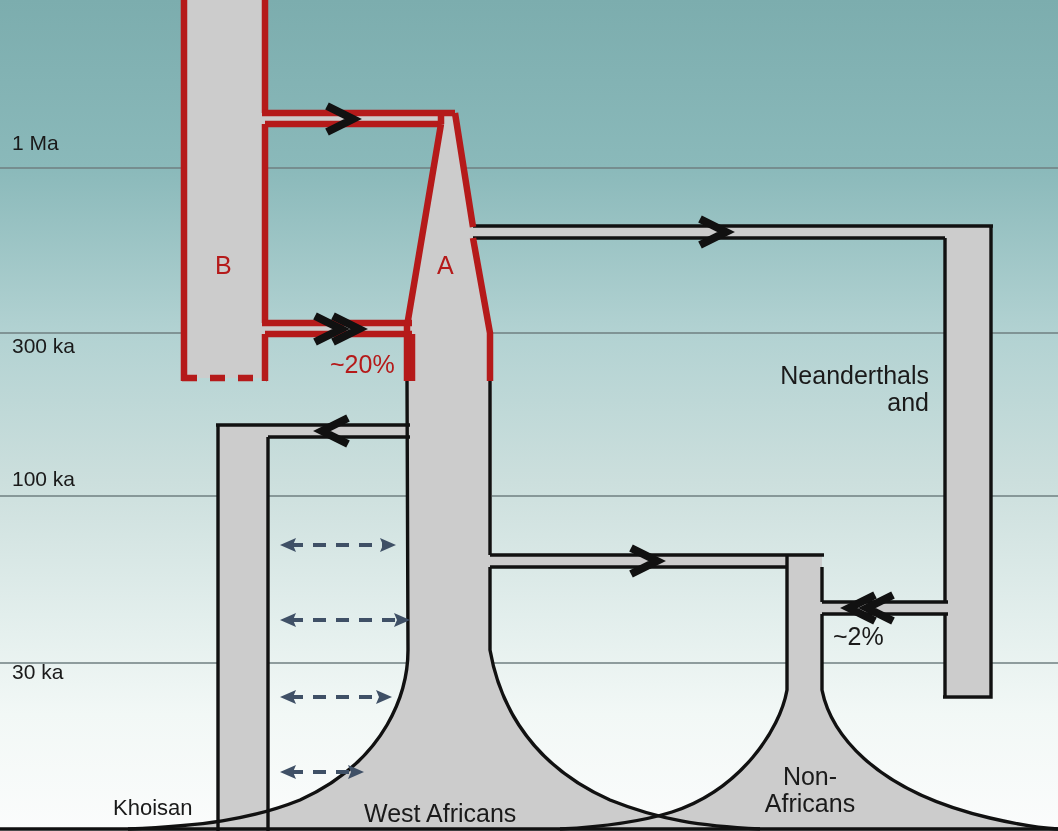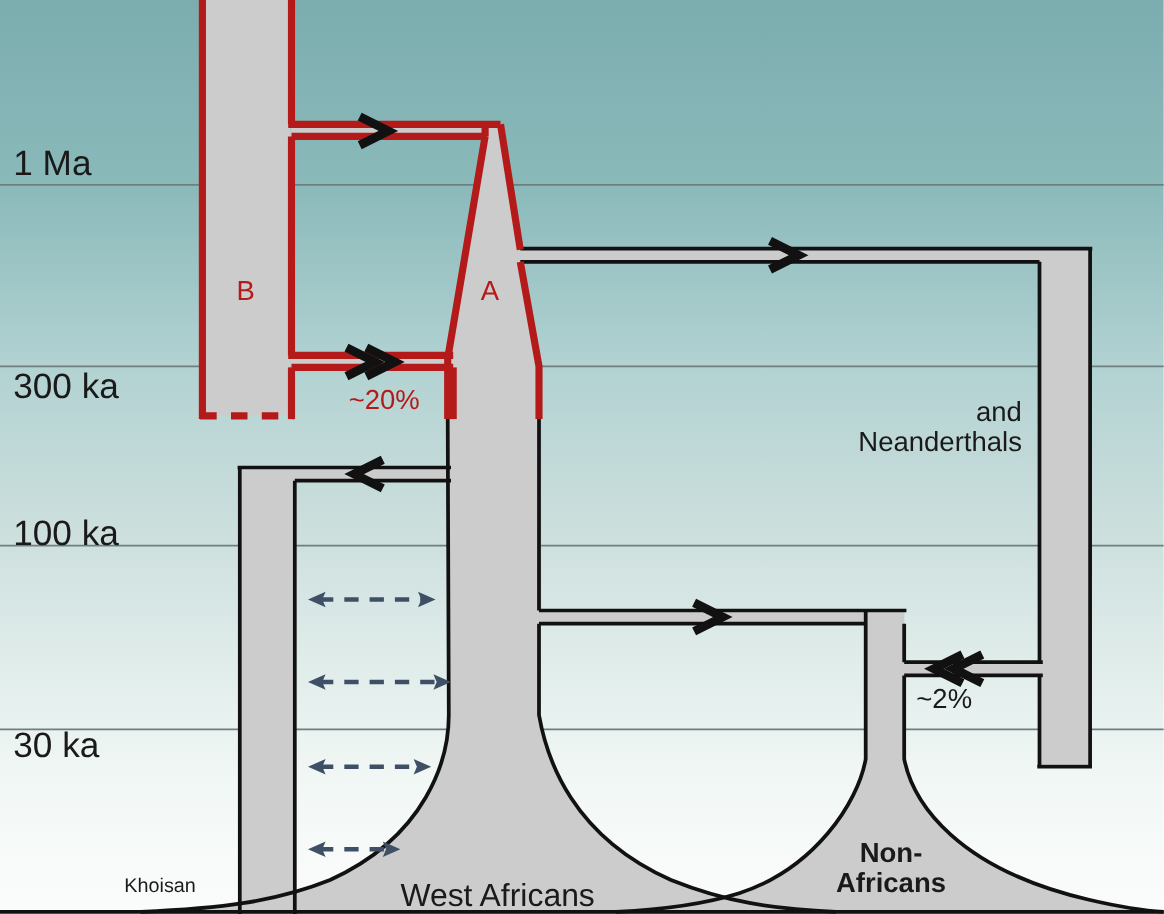--- a/index.html
+++ b/index.html
@@ -2,36 +2,36 @@
 <html><head>
 <meta charset="utf-8">
 <style>
   html,body{margin:0;padding:0;background:#fff;}
   body{font-family:"Liberation Sans",sans-serif;}
   #stage{position:relative;width:1058px;height:831px;overflow:hidden;}
   #stage svg{position:absolute;left:0;top:0;}
   .axis-label{
     position:absolute;
     font-family:"Liberation Sans",sans-serif;
-    font-size:32px;
+    font-size:21px;
     color:#1a1a1a;
     white-space:nowrap;
     line-height:1;
   }
   .diag-label{
     position:absolute;
     font-family:"Liberation Sans",sans-serif;
     color:#1a1a1a;
     white-space:nowrap;
     line-height:1.08;
   }
   .lbl-neander{font-size:25px;text-align:right;}
-  .lbl-west{font-size:29px;}
-  .lbl-nonaf{font-size:25px;text-align:center;font-weight:bold;}
-  .lbl-khoisan{font-size:18px;}
+  .lbl-west{font-size:25px;}
+  .lbl-nonaf{font-size:25px;text-align:center;}
+  .lbl-khoisan{font-size:22px;}
   .red-lbl{
     position:absolute;
     font-family:"Liberation Sans",sans-serif;
     font-size:25px;
     color:#b51a1a;
     white-space:nowrap;
     line-height:1;
   }
 </style>
 </head>
@@ -194,27 +194,27 @@
   </svg>
 
   <div class="axis-label" style="left:12px; top:132px;">1 Ma</div>
   <div class="axis-label" style="left:12px; top:297px;margin-top:38px;">300 ka</div>
   <div class="axis-label" style="left:12px; top:468px;">100 ka</div>
   <div class="axis-label" style="left:12px; top:661px;">30 ka</div>
 
   <div class="red-lbl" style="left:215px; top:253px;">B</div>
   <div class="red-lbl" style="left:437px; top:253px;">A</div>
 
-  <div class="red-lbl" style="left:317px; top:352px;">~20%</div>
+  <div class="red-lbl" style="left:330px; top:352px;">~20%</div>
 
   <div class="diag-label" style="left:833px; top:623px; font-size:25px;">~2%</div>
 
   <div class="diag-label lbl-neander" style="left:700px; top:362px; width:229px;">
+    <div>Neanderthals</div>
     <div>and</div>
-    <div>Neanderthals</div>
   </div>
 
   <div class="diag-label lbl-khoisan" style="left:113px; top:796px;">Khoisan</div>
 
   <div class="diag-label lbl-west" style="left:364px; top:800px;">West Africans</div>
 
   <div class="diag-label lbl-nonaf" style="left:745px; top:763px; width:130px;">
     <div>Non-</div>
     <div>Africans</div>
   </div>

